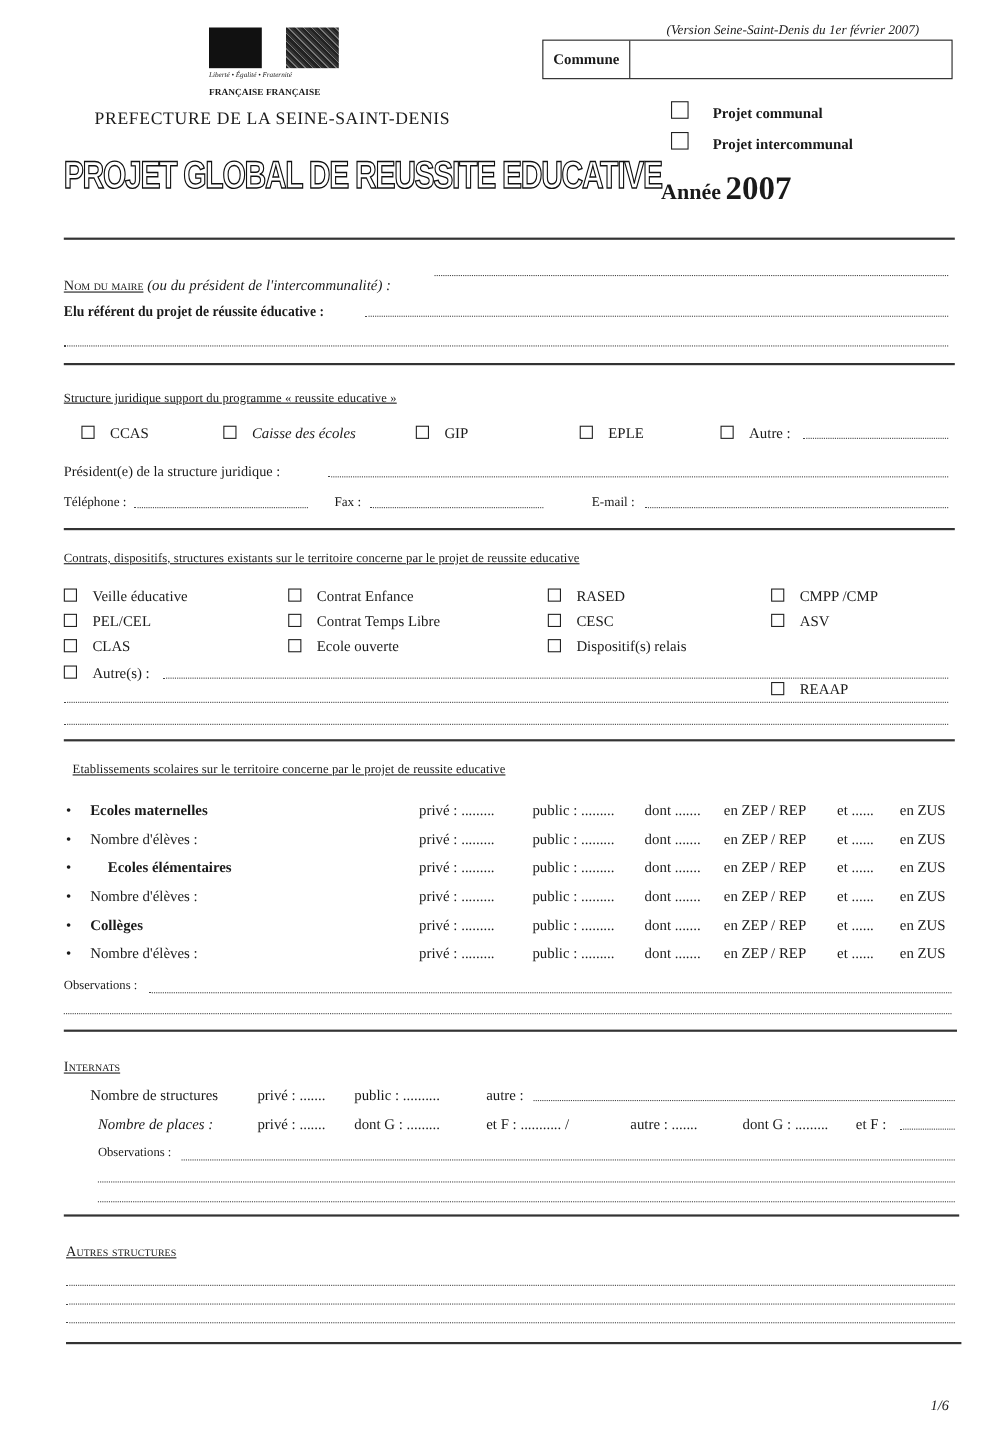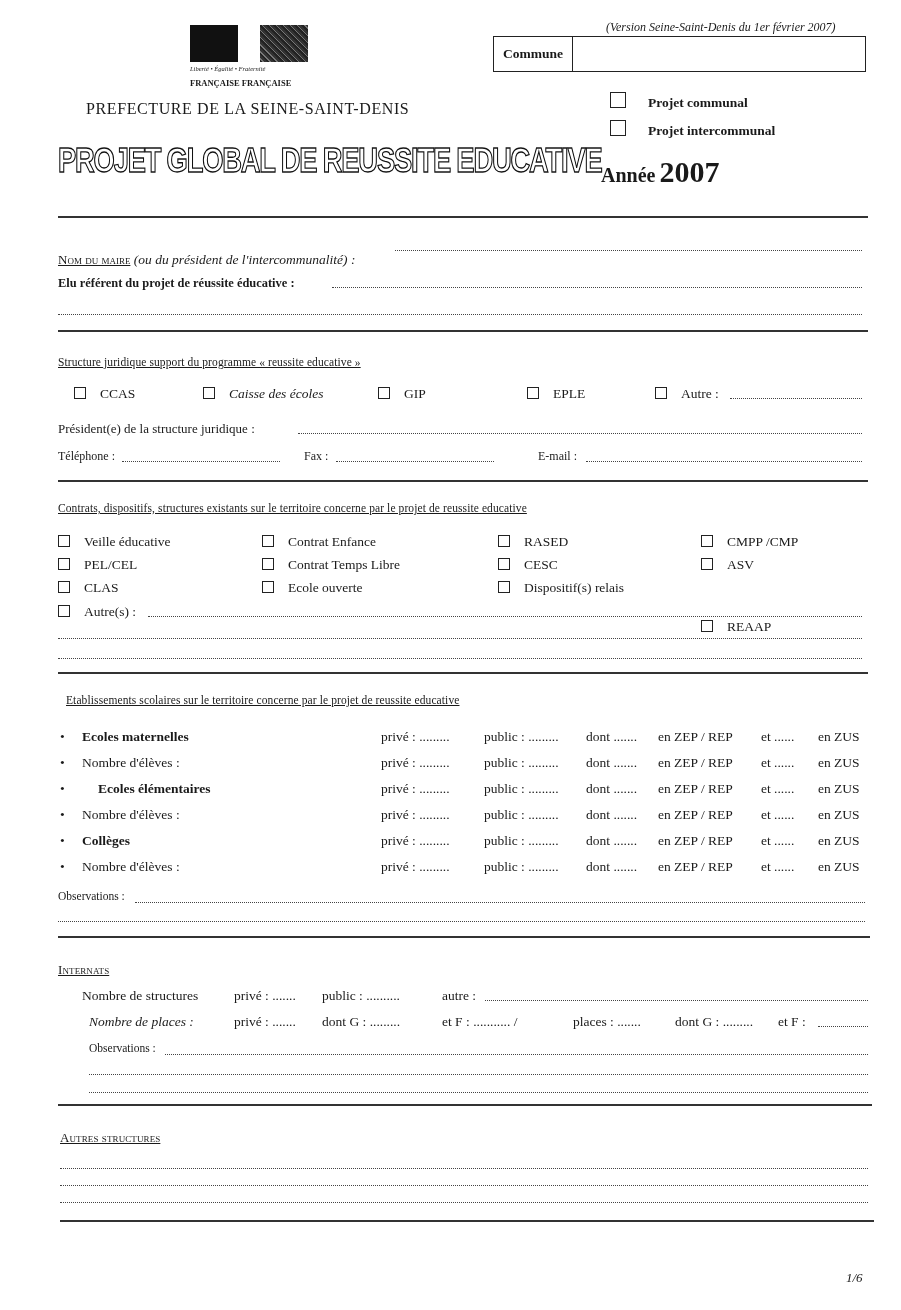--- a/index.html
+++ b/index.html
@@ -170,21 +170,21 @@
 <div class="row" style="left:82px;top:988px;">Nombre de structures</div>
 <div class="row" style="left:234px;top:988px;">privé : .......</div>
 <div class="row" style="left:322px;top:988px;">public : ..........</div>
 <div class="row" style="left:442px;top:988px;">autre :</div>
 <div class="dots" style="left:485px;top:986px;width:383px;"></div>
 
 <div class="row" style="left:89px;top:1014px;font-style:italic;">Nombre de places :</div>
 <div class="row" style="left:234px;top:1014px;">privé : .......</div>
 <div class="row" style="left:322px;top:1014px;">dont G : .........</div>
 <div class="row" style="left:442px;top:1014px;">et F : ........... /</div>
-<div class="row" style="left:573px;top:1014px;">places : .......</div>
+<div class="row" style="left:573px;top:1014px;">autre : .......</div>
 <div class="row" style="left:675px;top:1014px;">dont G : .........</div>
 <div class="row" style="left:778px;top:1014px;">et F :</div>
 <div class="dots" style="left:818px;top:1012px;width:50px;"></div>
 
 <div class="row" style="left:89px;top:1042px;font-size:11.5px;">Observations :</div>
 <div class="dots" style="left:165px;top:1040px;width:703px;"></div>
 <div class="dots" style="left:89px;top:1060px;width:779px;"></div>
 <div class="dots" style="left:89px;top:1078px;width:779px;"></div>
 <div class="hr" style="left:58px;top:1104px;width:814px;"></div>
 

